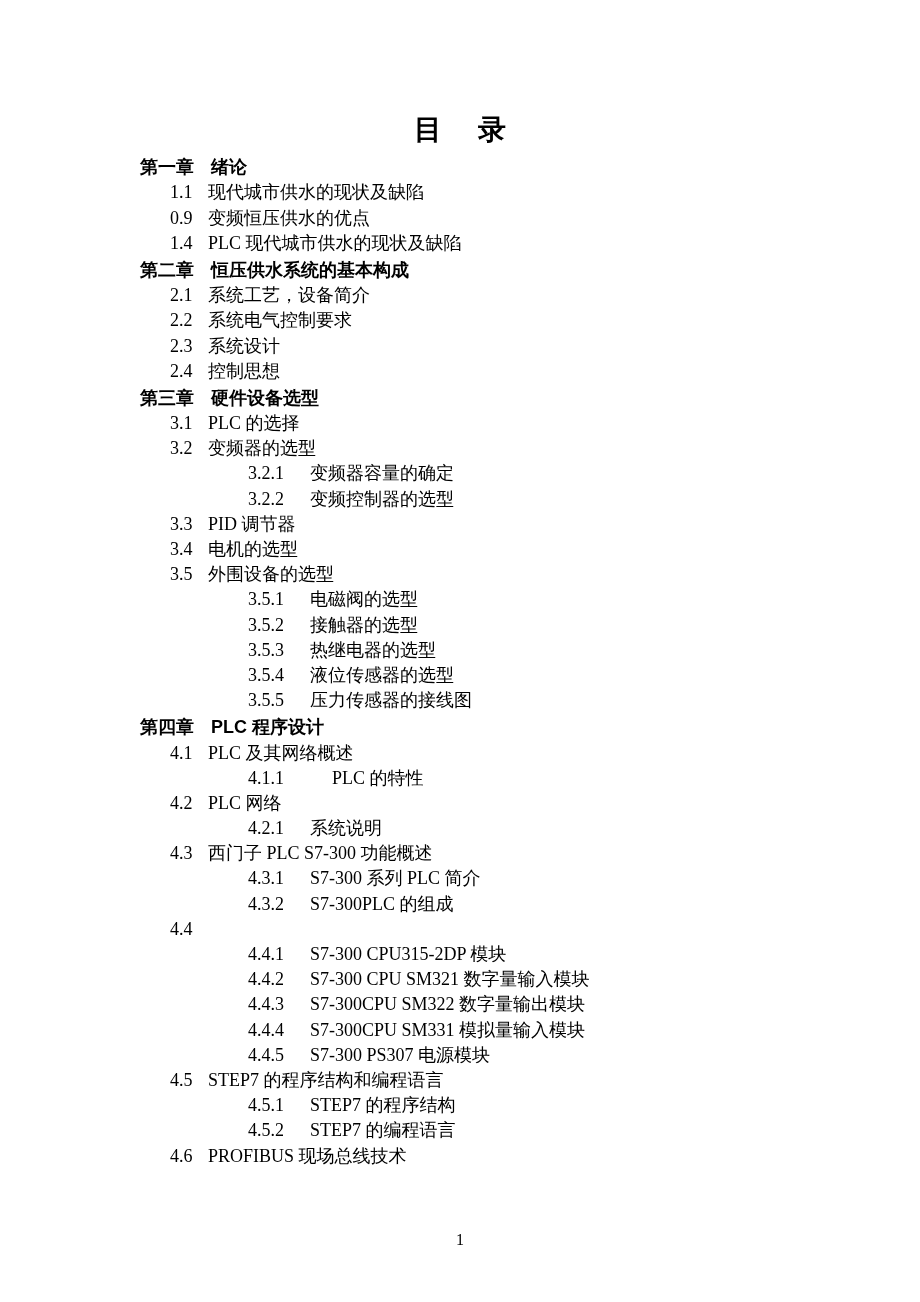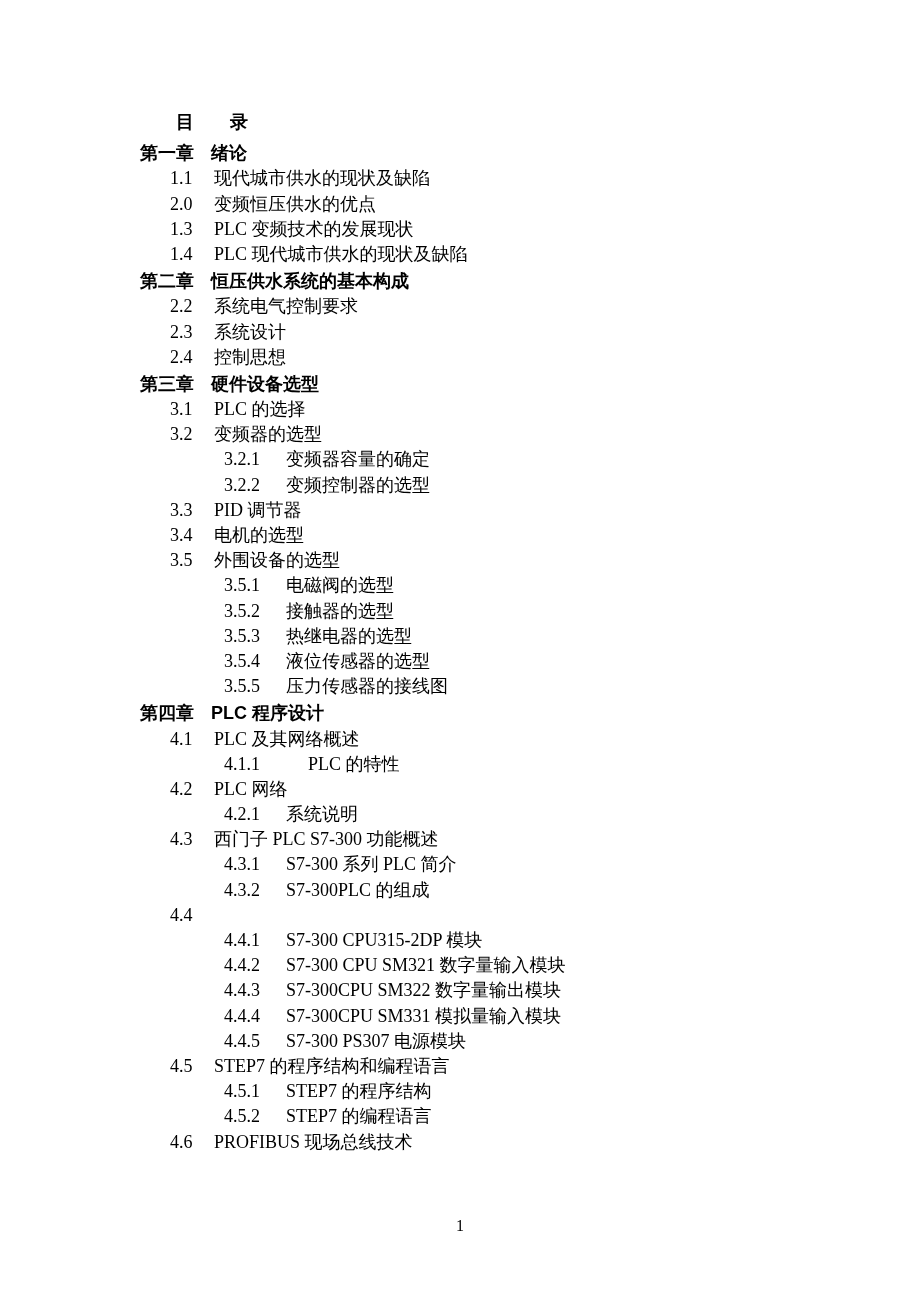--- a/index.html
+++ b/index.html
@@ -11,45 +11,45 @@
     width: 920px;
   }
   .page {
     width: 920px;
     padding: 110px 140px 60px 140px;
     box-sizing: border-box;
     font-size: 18px;
     line-height: 1.4;
   }
   .title {
-    text-align: left;
+    text-align: center;
     font-weight: bold;
     font-family: "SimSun", "宋体", serif;
-    font-size: 18px;
+    font-size: 28px;
     margin-bottom: 6px;
     letter-spacing: 36px;
     padding-left: 36px;
   }
   .chapter {
     font-weight: bold;
     font-family: "SimHei", "黑体", sans-serif;
     margin-top: 2px;
   }
   .chapter-label { display: inline-block; }
   .chapter-name { margin-left: 12px; }
   .sec {
     padding-left: 30px;
     font-family: "SimSun", "宋体", serif;
   }
   .sec-num { display: inline-block; min-width: 38px; }
-  .sec-text { margin-left: 6px; }
+  .sec-text { }
   .subsec {
     padding-left: 84px;
   }
-  .subsec-num { display: inline-block; min-width: 56px; }
+  .subsec-num { display: inline-block; min-width: 56px; margin-left: 24px; }
   .subsec-text { margin-left: 6px; }
   .subsec-411 { padding-left: 84px; }
   .subsec-411 .subsec-text { margin-left: 28px; text-align: center; }
   .page-number {
     text-align: center;
     margin-top: 60px;
     font-size: 16px;
     font-family: "Times New Roman", serif;
   }
 </style>
@@ -58,28 +58,28 @@
 
 <div class="page">
 
   <div class="title">目录</div>
 
   <div class="chapter">
     <span class="chapter-label">第一章</span>
     <span class="chapter-name">绪论</span>
   </div>
   <div class="sec"><span class="sec-num">1.1</span><span class="sec-text">现代城市供水的现状及缺陷</span></div>
-  <div class="sec"><span class="sec-num">2.0</span><span class="sec-text">变频恒压供水的优点</span></div>
-  <div class="sec"><span class="sec-num">1.3</span><span class="sec-text">PLC 变频技术的发展现状</span></div>
+  <div class="sec"><span class="sec-num">0.9</span><span class="sec-text">变频恒压供水的优点</span></div>
   <div class="sec"><span class="sec-num">1.4</span><span class="sec-text">PLC 现代城市供水的现状及缺陷</span></div>
 
   <div class="chapter">
     <span class="chapter-label">第二章</span>
     <span class="chapter-name">恒压供水系统的基本构成</span>
   </div>
+  <div class="sec"><span class="sec-num">2.1</span><span class="sec-text">系统工艺，设备简介</span></div>
   <div class="sec"><span class="sec-num">2.2</span><span class="sec-text">系统电气控制要求</span></div>
   <div class="sec"><span class="sec-num">2.3</span><span class="sec-text">系统设计</span></div>
   <div class="sec"><span class="sec-num">2.4</span><span class="sec-text">控制思想</span></div>
 
   <div class="chapter">
     <span class="chapter-label">第三章</span>
     <span class="chapter-name">硬件设备选型</span>
   </div>
   <div class="sec"><span class="sec-num">3.1</span><span class="sec-text">PLC 的选择</span></div>
   <div class="sec"><span class="sec-num">3.2</span><span class="sec-text">变频器的选型</span></div>

